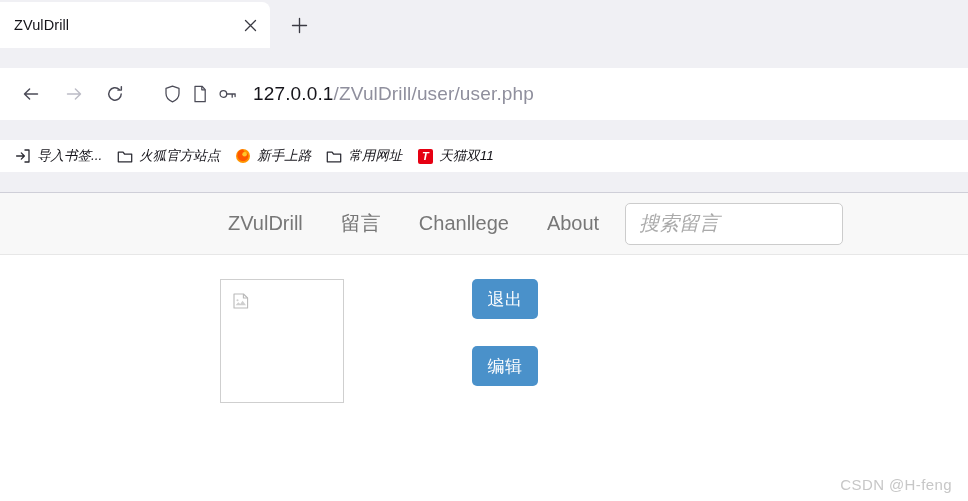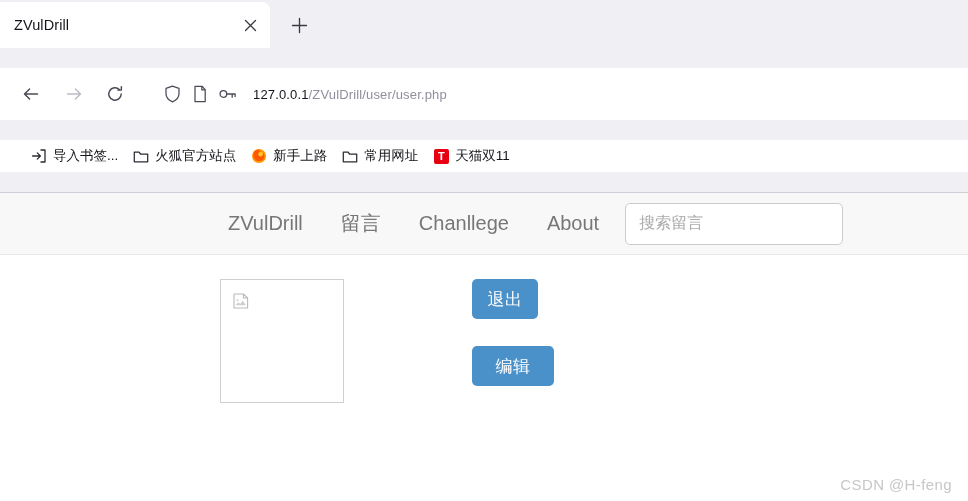--- a/index.html
+++ b/index.html
@@ -114,37 +114,38 @@
   .urlicon {
     width: 26px;
     height: 26px;
     display: flex;
     align-items: center;
     justify-content: center;
     flex: 0 0 auto;
     margin-right: 2px;
   }
   .urltext {
-    font-size: 13px;
+    font-size: 19px;
     color: #8f8f9d;
     margin-left: 10px;
     white-space: nowrap;
     letter-spacing: 0.15px;
   }
   .urltext .host { color: #15141a; }
 
   
   .bookmarks {
     height: 32px;
     background: #ffffff;
     display: flex;
     align-items: center;
-    padding: 0 24px;
-    box-sizing: border-box;
-    flex: 0 0 auto;
+    padding: 0 8px;
+    box-sizing: border-box;
+    flex: 0 0 auto;
+    font-style: italic;
   }
   .bm {
     display: flex;
     align-items: center;
     height: 26px;
     padding: 0 6px;
     border-radius: 4px;
     margin-right: 2px;
     white-space: nowrap;
   }
@@ -216,22 +217,23 @@
     height: 42px;
     border: 1px solid #cccccc;
     border-radius: 5px;
     background: #ffffff;
     box-sizing: border-box;
     display: flex;
     align-items: center;
     padding: 0 13px;
   }
   .searchbox .ph {
-    font-size: 16px;
+    font-size: 20px;
     color: #aaaaaa;
+    font-style: italic;
   }
 
   .content {
     position: relative;
     padding-top: 24px;
   }
   .content-row {
     display: flex;
     align-items: flex-start;
   }
@@ -265,21 +267,21 @@
     font-family: "Liberation Sans", "DejaVu Sans", sans-serif;
     padding: 11px;
     height: 40px;
     display: flex;
     align-items: center;
     justify-content: center;
     box-sizing: border-box;
     letter-spacing: 0.5px;
   }
   .btn.b1 { width: 66px; margin-bottom: 27px; }
-  .btn.b2 { width: 82px; margin-bottom: 27px; }
+  .btn.b2 { width: 66px; margin-bottom: 27px; }
   .btn.b3 { width: 84px; }
 
   .watermark {
     position: absolute;
     right: 16px;
     bottom: 8px;
     font-size: 15px;
     color: #c7c7c7;
     letter-spacing: 0.4px;
     white-space: nowrap;

